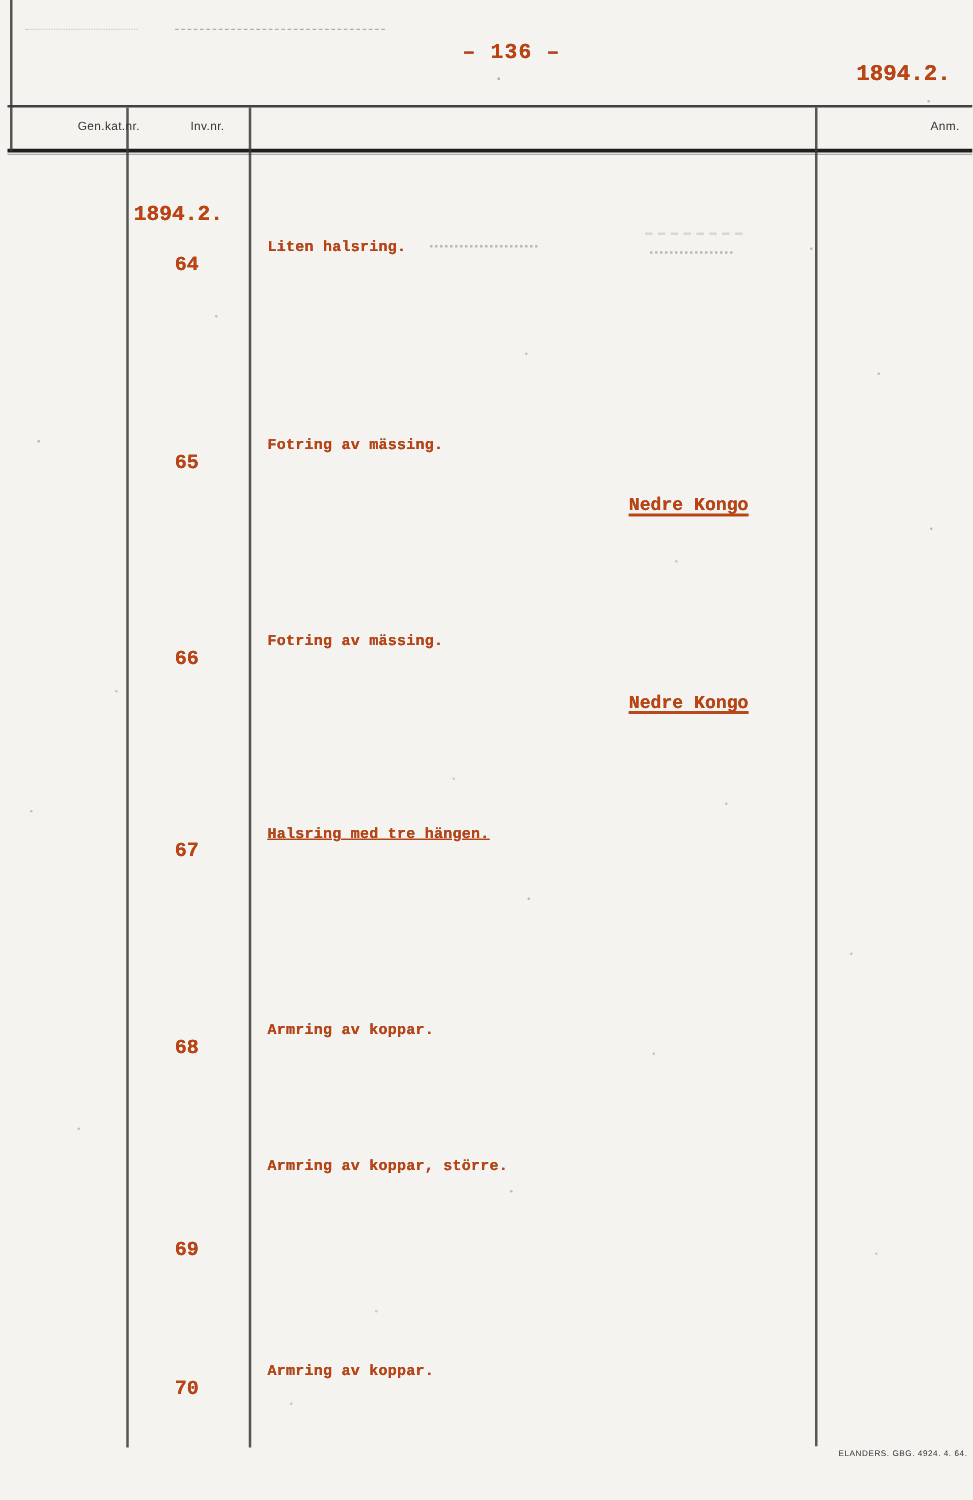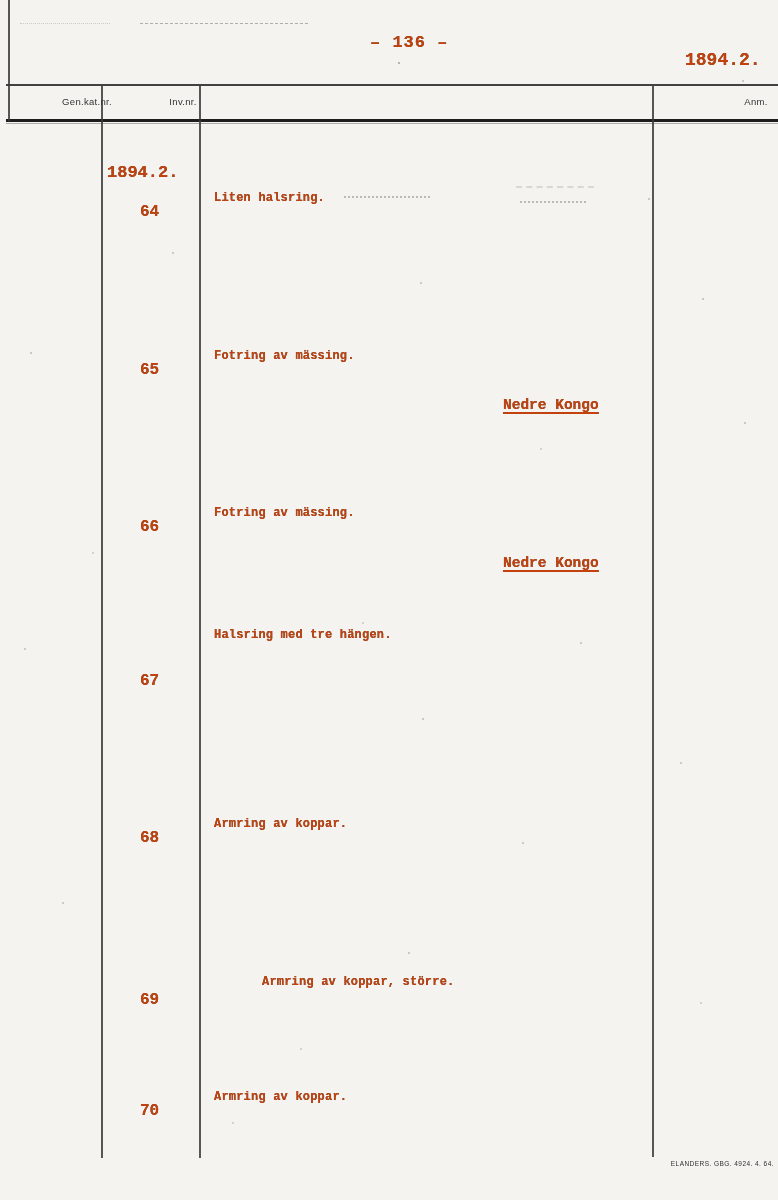--- a/index.html
+++ b/index.html
@@ -44,21 +44,21 @@
   .header-bottom{top:119px;left:6px;width:772px;height:2.5px;background:#1d1d1d;}
   .header-bottom-echo{top:123px;left:6px;width:772px;height:1px;background:rgba(40,40,40,.35);}
 
   .vline-left{left:8px;top:0;height:121px;}
   .vline-1{left:101px;top:86px;height:1072px;}
   .vline-2{left:199px;top:86px;height:1072px;}
   .vline-3{left:652px;top:86px;height:1071px;}
 
   .hdr-cell{top:96px;text-align:center;margin-left:33px;}
   .hdr-genkat{left:8px;width:92px;}
-  .hdr-inv{left:101px;width:98px;}
+  .hdr-inv{left:84px;width:98px;}
   .hdr-anm{left:652px;width:142px;}
 
   .group-label{top:163px;left:107px;font-size:17px;}
   .inv-nr{left:100px;width:99px;text-align:center;font-size:16px;margin-top:12px;}
   .descr{left:214px;font-size:12px;letter-spacing:.2px;}
   .provenance{
     left:503px;font-size:14.5px;
     text-decoration:underline;
     text-decoration-thickness:1.5px;
     text-underline-offset:3px;
@@ -135,31 +135,31 @@
   </div>
 
   <div>
     <span class="abs tw inv-nr" style="top:506px;">66</span>
     <span class="abs tw descr" style="top:506px;">Fotring av mässing.</span>
     <span class="abs tw provenance" style="top:555px;">Nedre Kongo</span>
   </div>
 
   <div>
     <span class="abs tw inv-nr" style="top:660px;">67</span>
-    <span class="abs tw descr" style="top:628px;">Halsring med tre hängen.</span>
+    <span class="abs tw descr" style="top:660px;text-decoration:underline;">Halsring med tre hängen.</span>
   </div>
 
   <div>
     <span class="abs tw inv-nr" style="top:817px;">68</span>
     <span class="abs tw descr" style="top:817px;">Armring av koppar.</span>
   </div>
 
   <div>
     <span class="abs tw inv-nr" style="top:979px;">69</span>
-    <span class="abs tw descr" style="top:975px;margin-left:48px;">Armring av koppar, större.</span>
+    <span class="abs tw descr" style="top:926px;">Armring av koppar, större.</span>
   </div>
 
   <div>
     <span class="abs tw inv-nr" style="top:1090px;">70</span>
     <span class="abs tw descr" style="top:1090px;">Armring av koppar.</span>
   </div>
 
   <div class="abs footer-imprint">ELANDERS. GBG. 4924. 4. 64.</div>
 
 </div>

